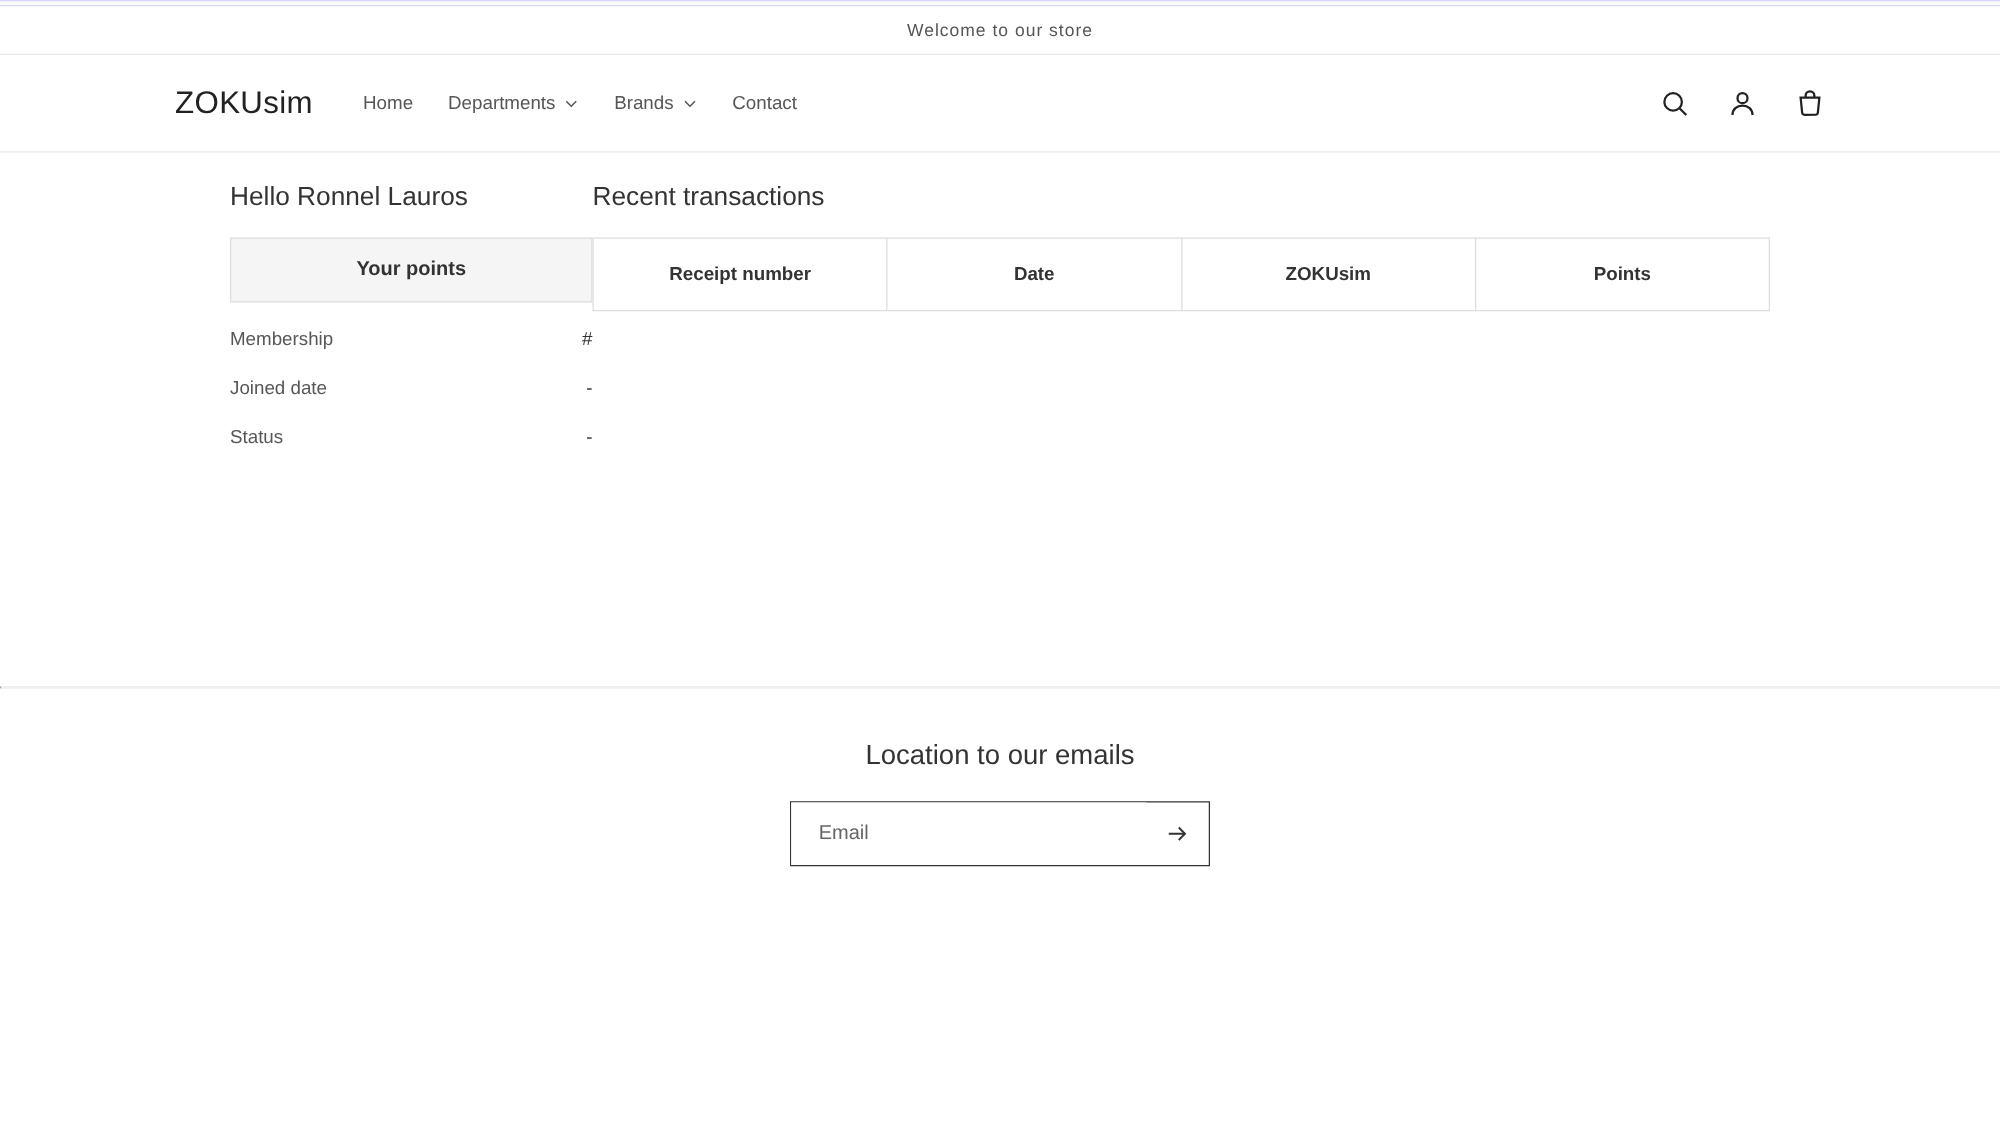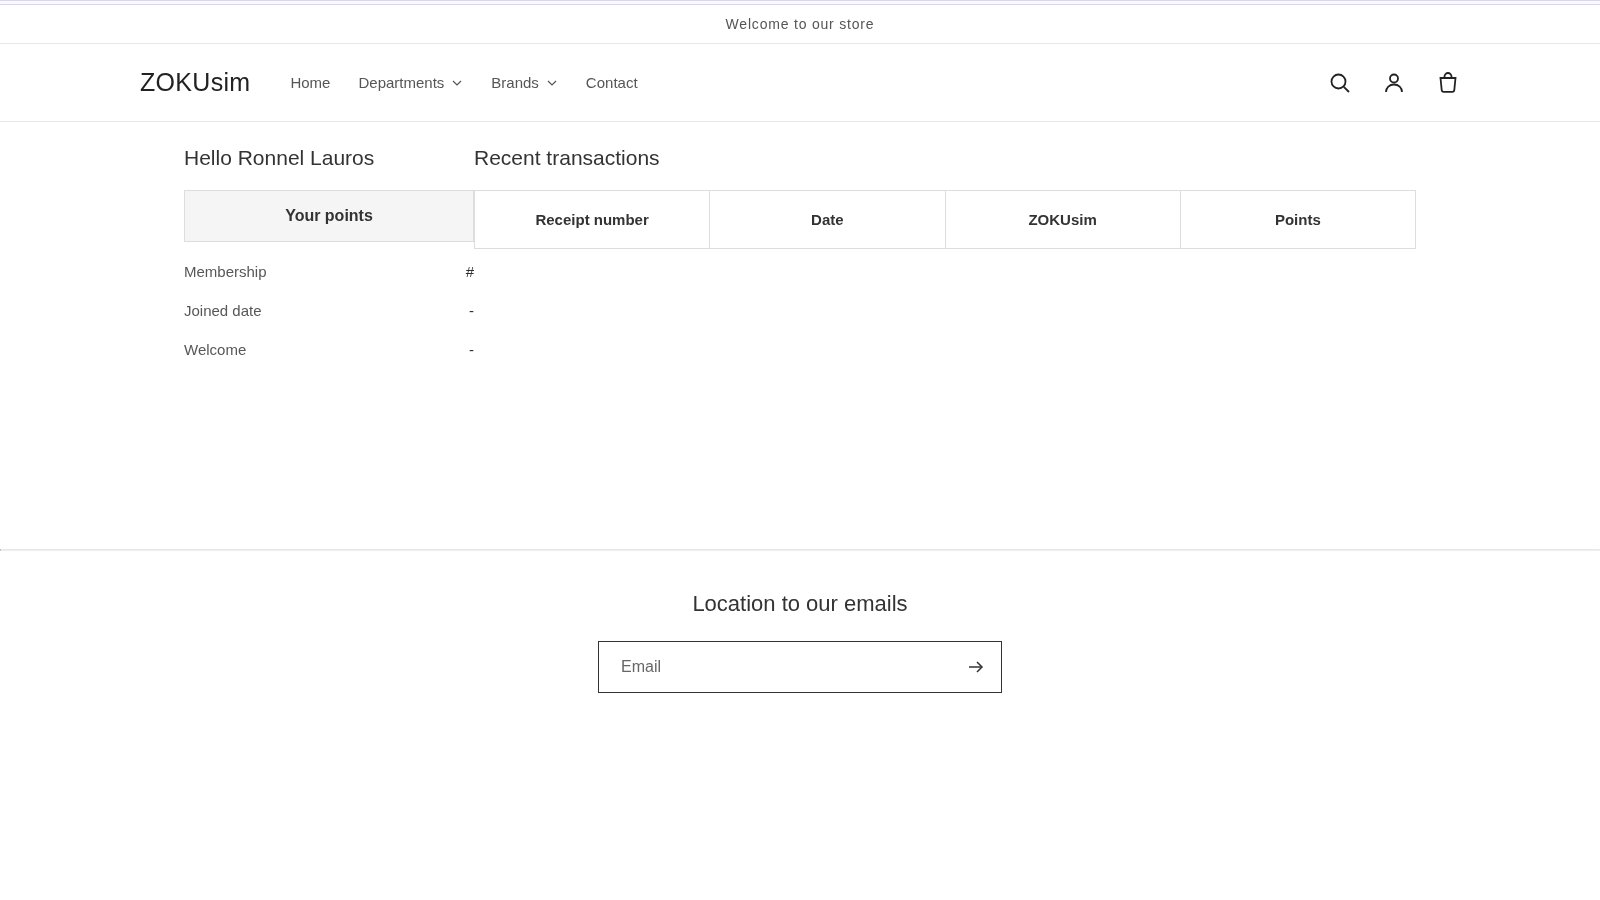--- a/index.html
+++ b/index.html
@@ -132,21 +132,21 @@
       text-align: center;
     }
     .footer-title {
       font-size: 22px;
       color: #333;
       margin-bottom: 24px;
       font-weight: 400;
     }
     .email-form {
       display: flex;
-      width: 404px;
+      width: 336px;
       margin: 0 auto;
       border: 1px solid #333;
     }
     .email-input {
       flex: 1;
       border: none;
       padding: 16px 22px;
       font-size: 16px;
       outline: none;
       color: #555;
@@ -219,21 +219,21 @@
     </div>
     <div class="info-row">
       <span>Membership</span>
       <span class="info-value">#</span>
     </div>
     <div class="info-row">
       <span>Joined date</span>
       <span class="info-value">-</span>
     </div>
     <div class="info-row">
-      <span>Welcome</span>
+      <span>Status</span>
       <span class="info-value">-</span>
     </div>
   </aside>
   <section class="content">
     <h2 class="section-title">Recent transactions</h2>
     <table class="table">
       <thead>
         <tr>
           <th style="width:25%">Receipt number</th>
           <th style="width:25%">Date</th>

